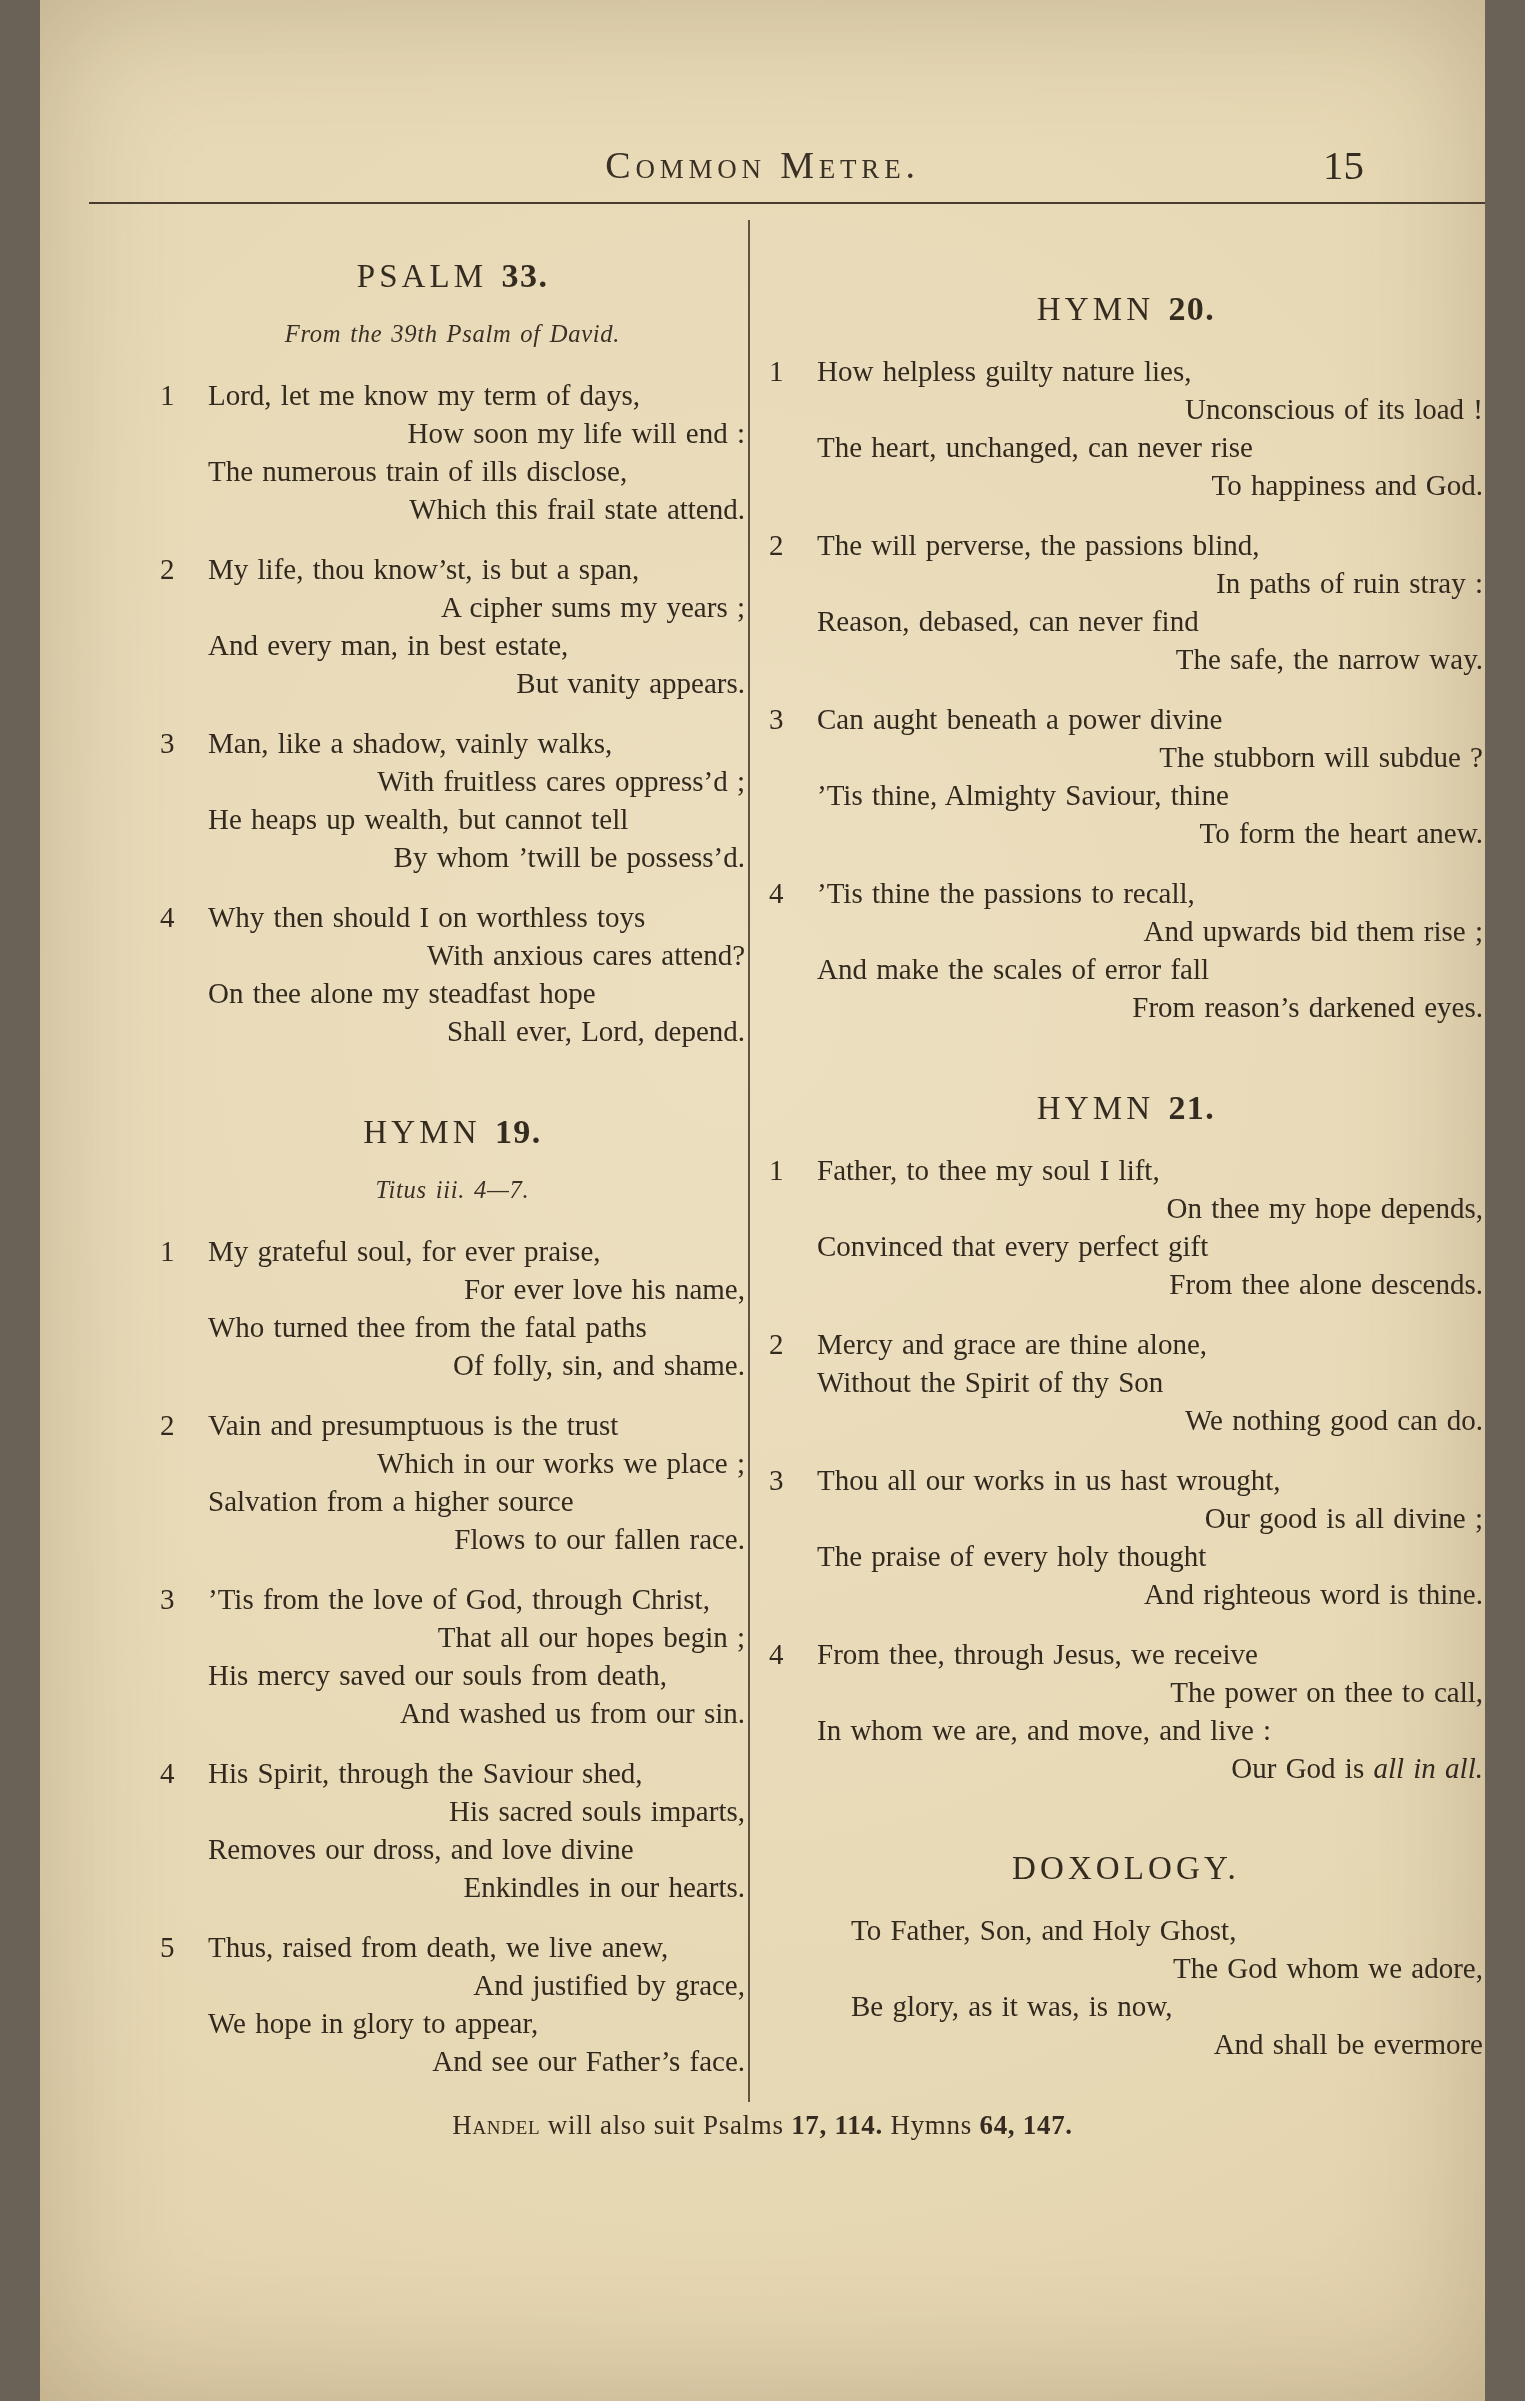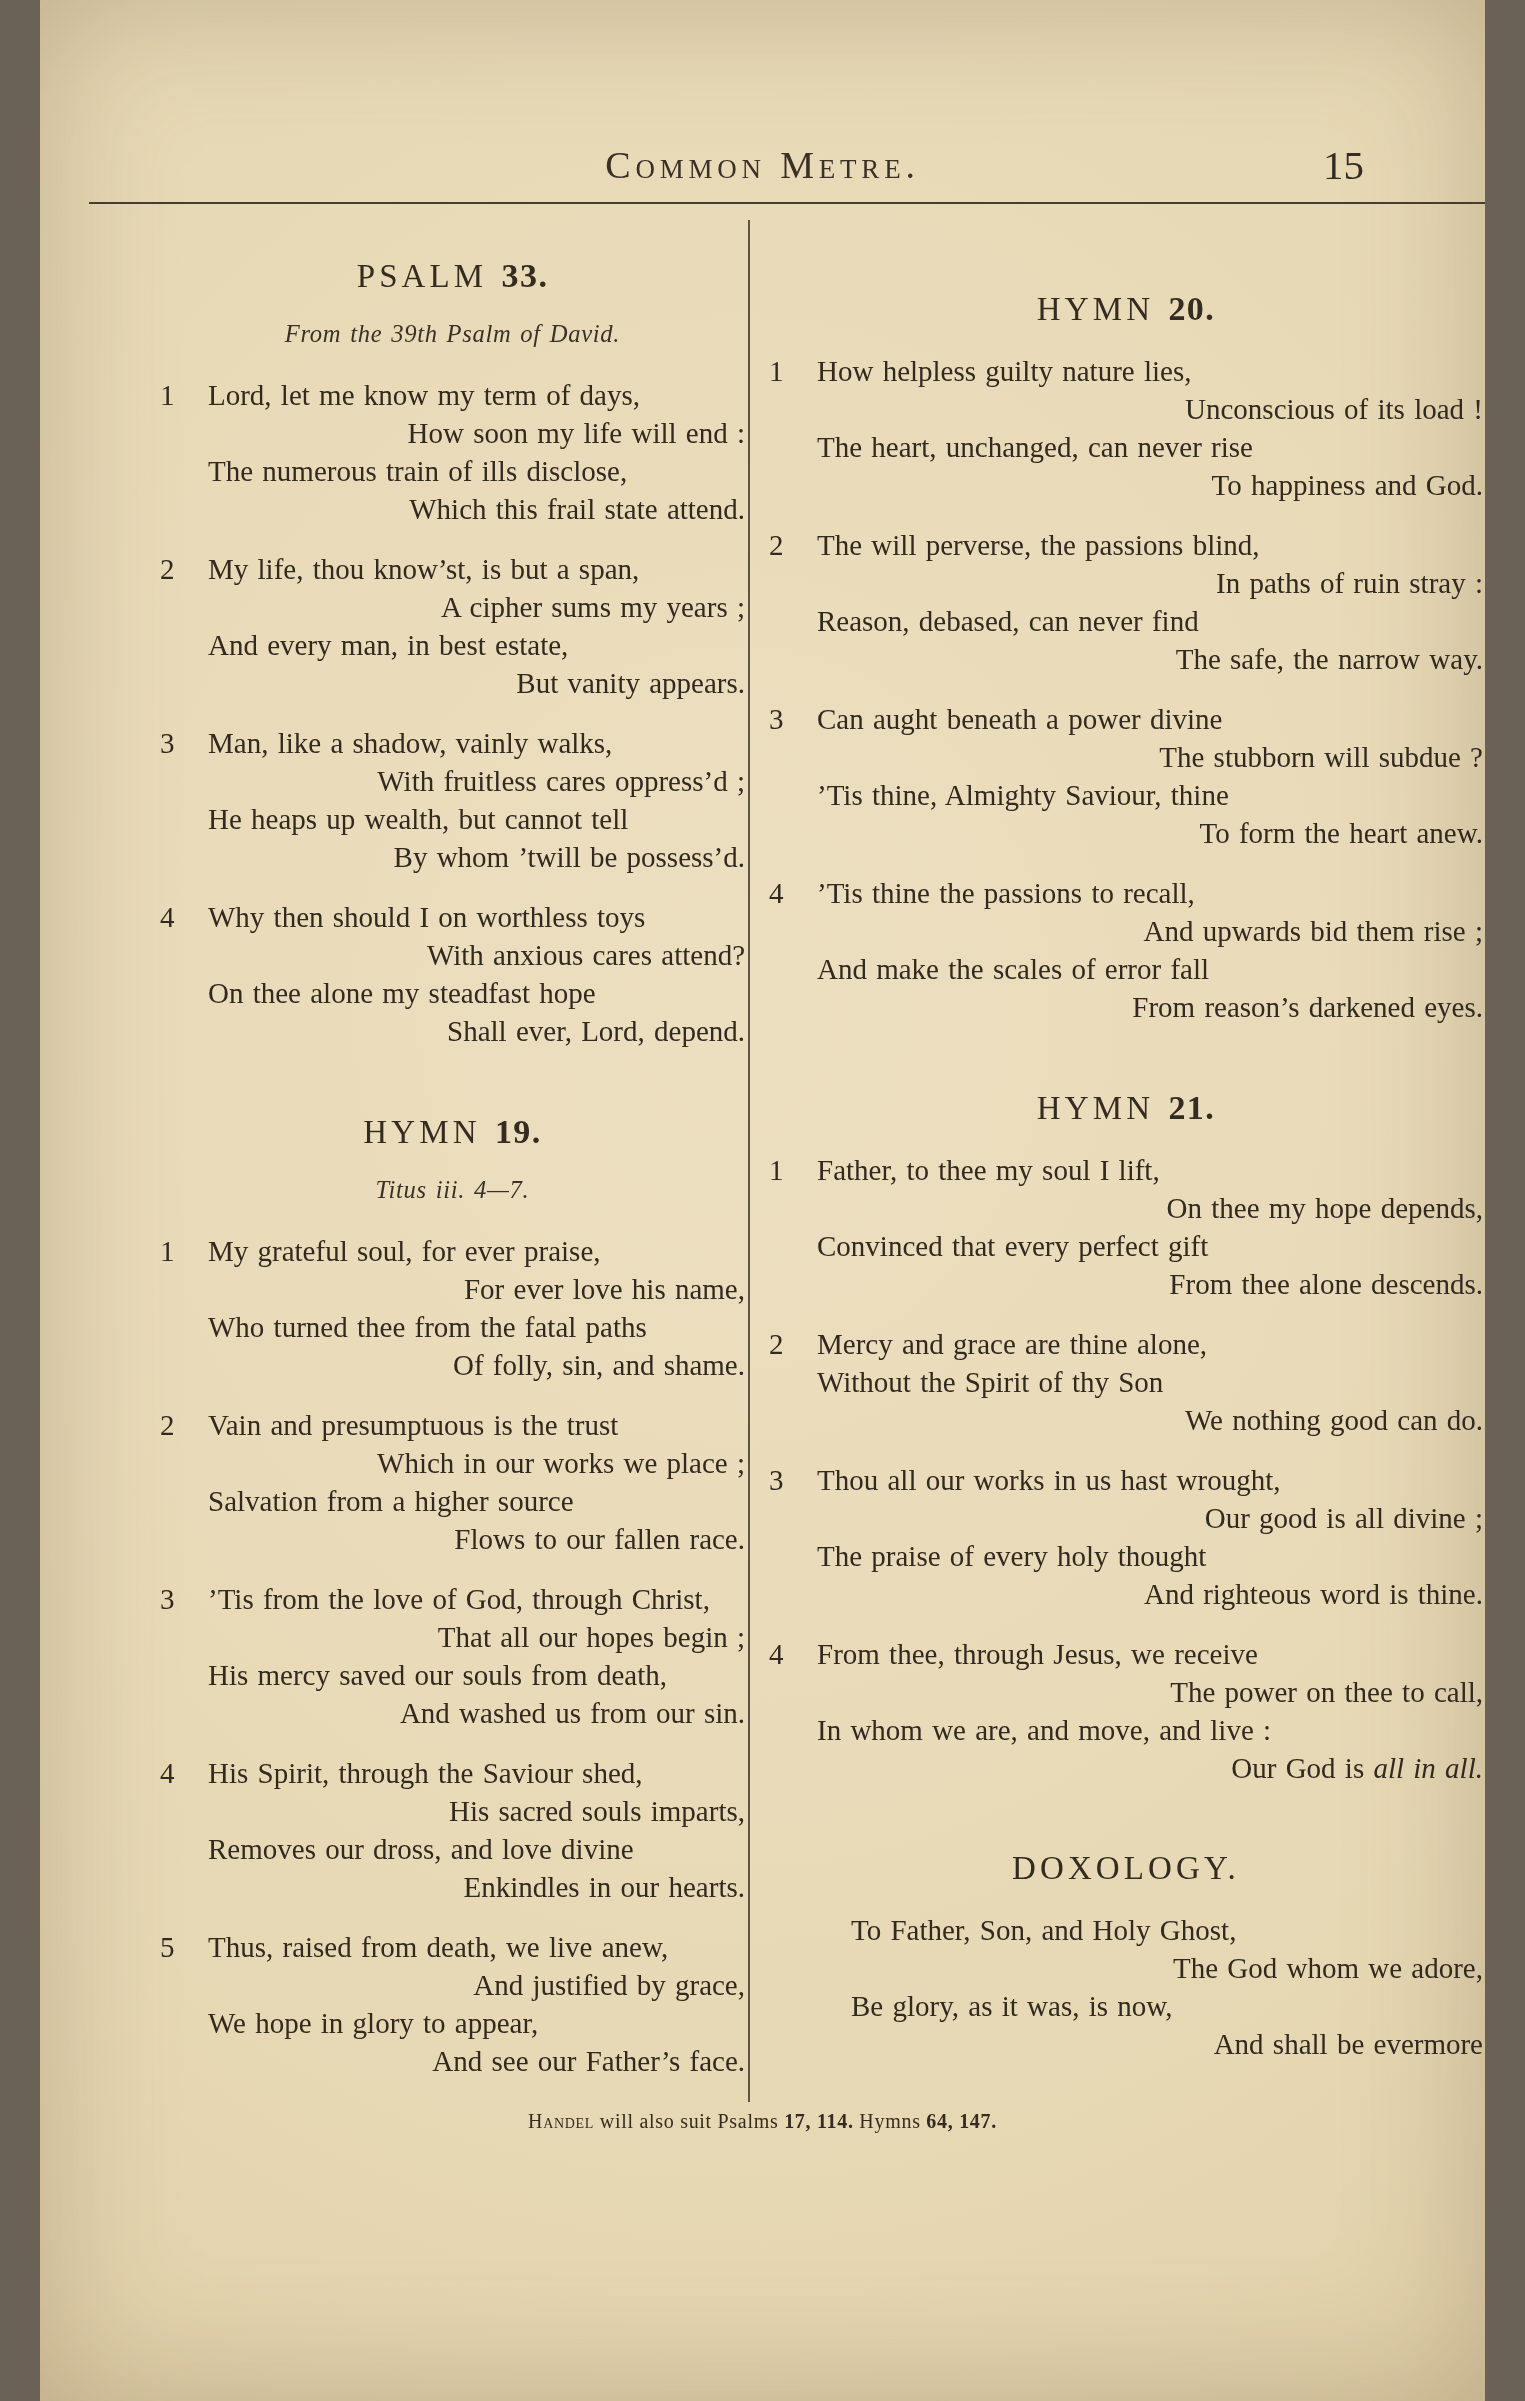--- a/index.html
+++ b/index.html
@@ -96,21 +96,21 @@
   .verse-line.indent { padding-left: 41px; text-align: right; }
 
   .section.block-indent .verse { padding-left: 82px; }
 
   .it { font-style: italic; }
 
   .footer {
     position: absolute;
     top: 2110px; left: 0; width: 100%;
     text-align: center;
-    font-size: 20px;
+    font-size: 27px;
     color: #352b20;
     letter-spacing: 0.7px;
   }
   .footer .sc { font-variant: small-caps; }
   .footer .b  { font-weight: bold; }
 </style>
 </head>
 <body>
 
 <div class="page">

